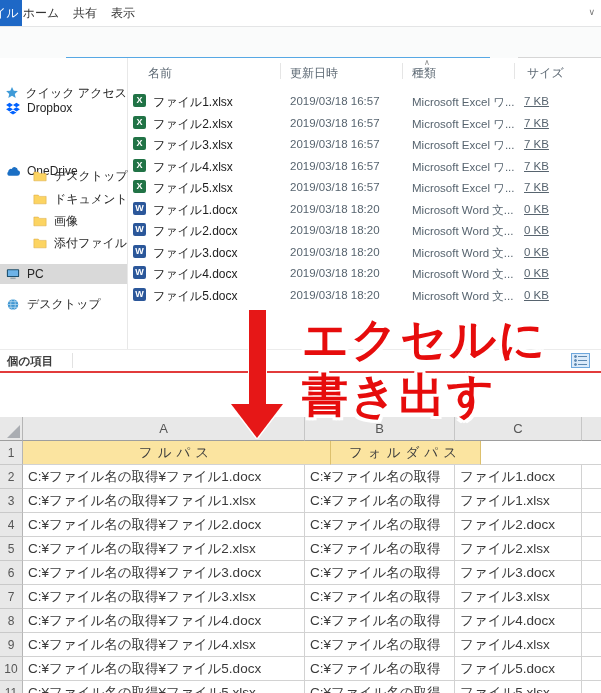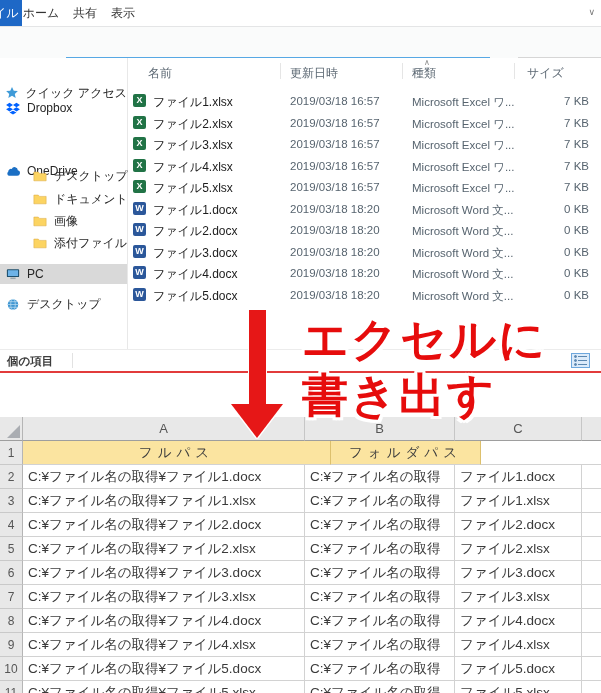--- a/index.html
+++ b/index.html
@@ -46,21 +46,21 @@
   .sort-caret{position:absolute;top:0px;font-size:8px;color:#8a8a8a;}
   .frows{position:absolute;left:0;top:32px;width:473px;}
   .frow{position:absolute;left:0;width:473px;height:21.5px;}
   .fic{position:absolute;left:5px;top:4px;width:13px;height:13px;border-radius:2px;color:#fff;
     font-size:9px;font-weight:bold;text-align:center;line-height:13px;font-family:"Liberation Sans",sans-serif;}
   .fic-excel{background:#217346;}
   .fic-word{background:#2b579a;}
   .fname{position:absolute;left:25px;top:4px;font-size:12px;color:#1c1c1c;white-space:nowrap;}
   .fdate{position:absolute;left:162px;top:5px;font-size:11.5px;color:#57646f;white-space:nowrap;}
   .ftype{position:absolute;left:284px;top:5px;font-size:11.5px;color:#57646f;white-space:nowrap;}
-  .fsize{position:absolute;left:396px;top:5px;width:65px;text-align:right;font-size:11.5px;color:#57646f;}
+  .fsize{position:absolute;left:396px;top:5px;width:65px;font-size:11.5px;color:#57646f;text-decoration:underline;}
 
   
   .statusbar{position:absolute;left:0;top:349px;width:601px;height:22px;background:#fff;border-top:1px solid #ececec;}
   .status-text{position:absolute;left:7px;top:4px;font-size:11.5px;color:#3c3c3c;font-weight:bold;}
   .status-sep{position:absolute;left:72px;top:3px;width:1px;height:15px;background:#e2e2e2;}
   .view-btn{position:absolute;left:571px;top:3px;width:19px;height:15px;box-sizing:border-box;
     border:1px solid #6da7dd;background:#dcebfa;display:flex;align-items:center;justify-content:center;}
   .redline{position:absolute;left:0;top:371px;width:601px;height:2px;background:#e23b3b;}
 
   

